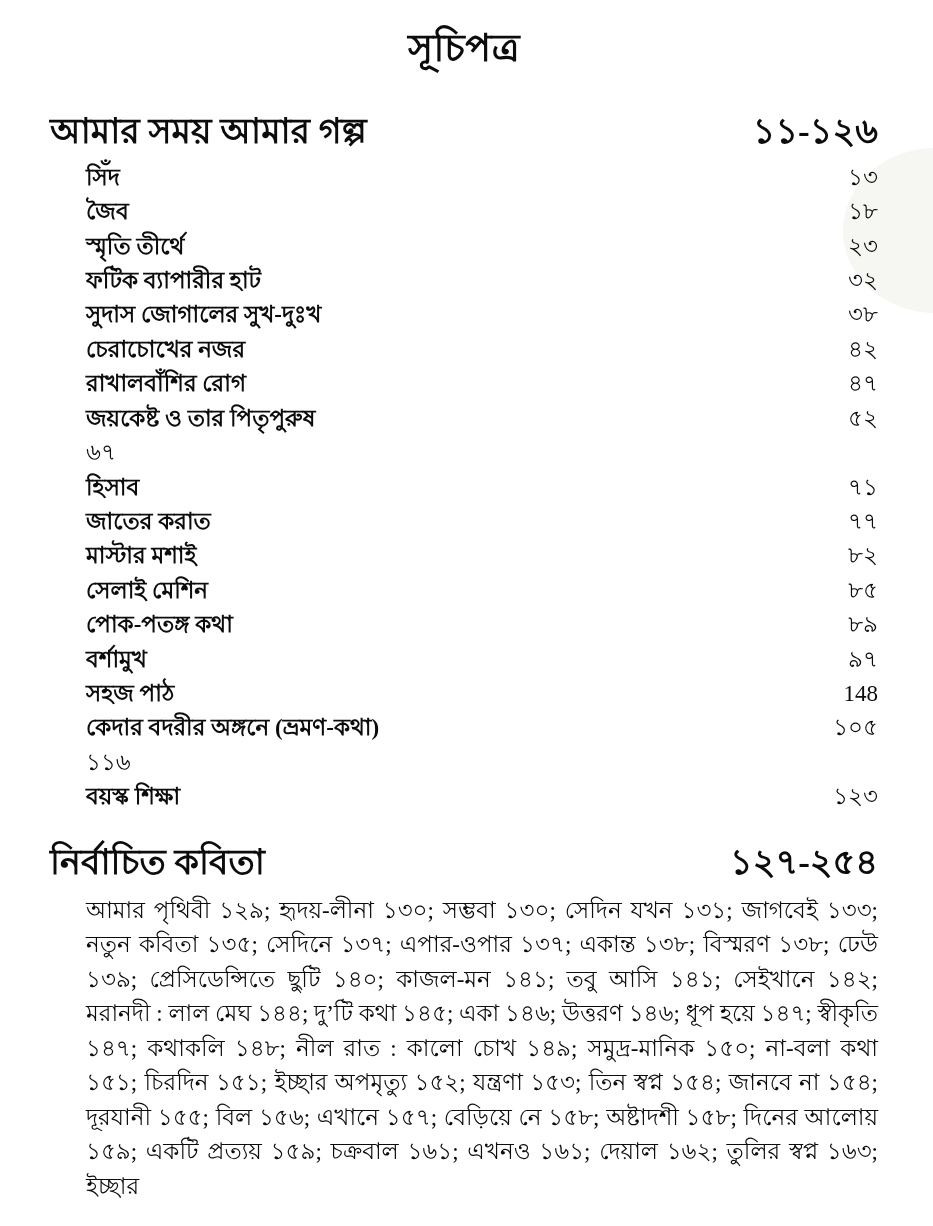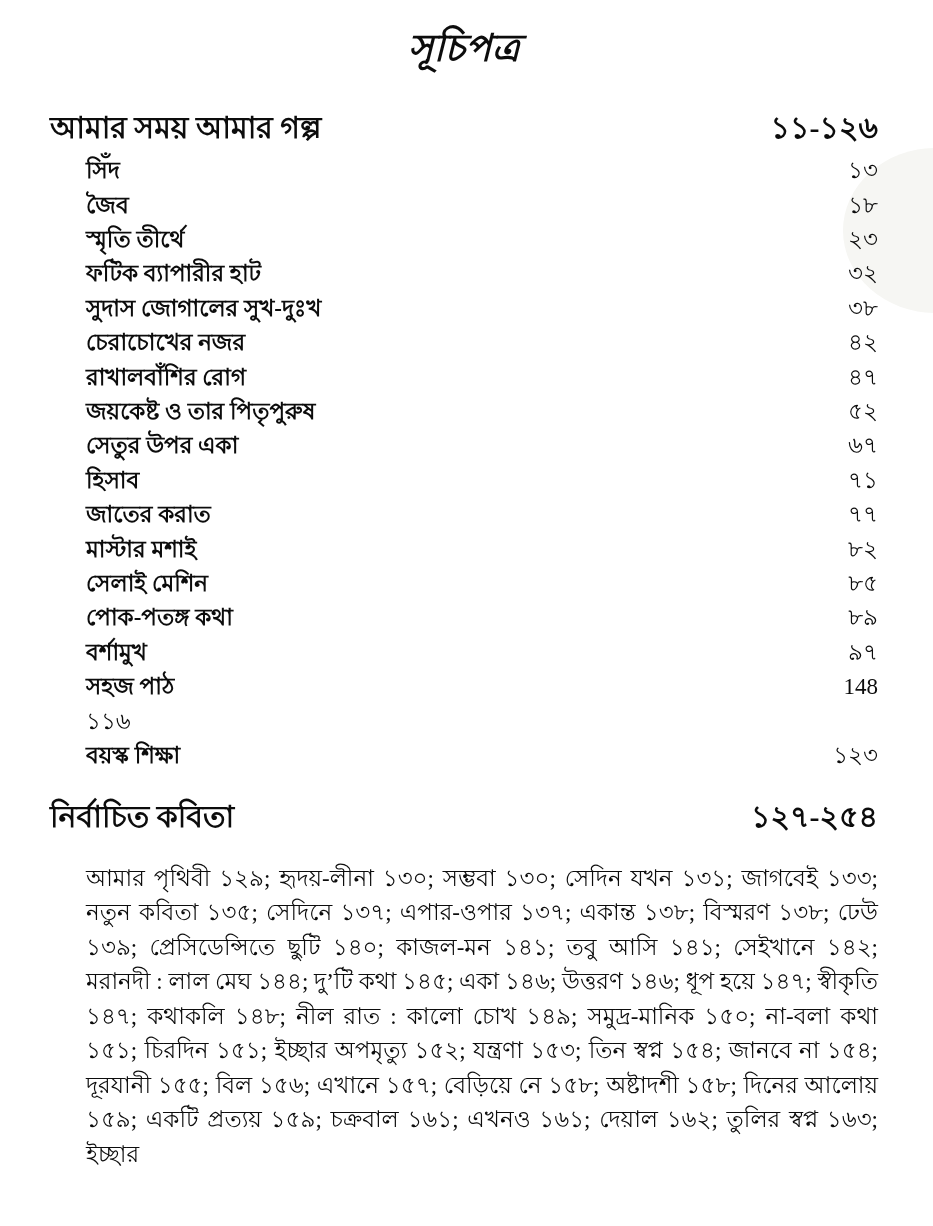--- a/index.html
+++ b/index.html
@@ -36,27 +36,26 @@
     position: relative;
     z-index: 1;
   }
   .title {
     margin: 0 0 36px 0;
     text-align: center;
     font-size: 38px;
     line-height: 1.2;
     font-weight: 600;
     letter-spacing: 0.5px;
-    font-style: italic;
   }
   .section-header {
     display: flex;
     justify-content: space-between;
     align-items: baseline;
-    font-size: 30px;
+    font-size: 35px;
     line-height: 1.35;
     font-weight: 600;
   }
   .entries {
     list-style: none;
     margin: 6px 0 0 0;
     padding: 0 0 0 36px;
   }
   .entry-row {
     display: flex;
@@ -69,21 +68,21 @@
     white-space: nowrap;
     font-weight: bold;
   }
   .entry-page {
     white-space: nowrap;
   }
   .section-poems {
     margin-top: 24px;
   }
   .poems-paragraph {
-    margin: 24px 0 0 0;
+    margin: 8px 0 0 0;
     padding-left: 36px;
     font-size: 23px;
     line-height: 34.5px;
     text-align: justify;
   }
 </style>
 </head>
 <body>
 
 <div class="page">
@@ -126,21 +125,20 @@
           </li>
           <li class="entry-row">
             <span class="entry-title">রাখালবাঁশির রোগ</span>
             <span class="entry-page">৪৭</span>
           </li>
           <li class="entry-row">
             <span class="entry-title">জয়কেষ্ট ও তার পিতৃপুরুষ</span>
             <span class="entry-page">৫২</span>
           </li>
           <li class="entry-row">
-            <span class="entry-title">সেতুর উপর একা</span>
             <span class="entry-page">৬৭</span>
           </li>
           <li class="entry-row">
             <span class="entry-title">হিসাব</span>
             <span class="entry-page">৭১</span>
           </li>
           <li class="entry-row">
             <span class="entry-title">জাতের করাত</span>
             <span class="entry-page">৭৭</span>
           </li>
@@ -158,20 +156,24 @@
           </li>
           <li class="entry-row">
             <span class="entry-title">বর্শামুখ</span>
             <span class="entry-page">৯৭</span>
           </li>
           <li class="entry-row">
             <span class="entry-title">সহজ পাঠ</span>
             <span class="entry-page">148</span>
           </li>
           <li class="entry-row">
+            <span class="entry-title">কেদার বদরীর অঙ্গনে (ভ্রমণ-কথা)</span>
+            <span class="entry-page">১০৫</span>
+          </li>
+          <li class="entry-row">
             <span class="entry-page">১১৬</span>
           </li>
           <li class="entry-row">
             <span class="entry-title">বয়স্ক শিক্ষা</span>
             <span class="entry-page">১২৩</span>
           </li>
         </ul>
     </section>
 
     <section class="section-poems">

